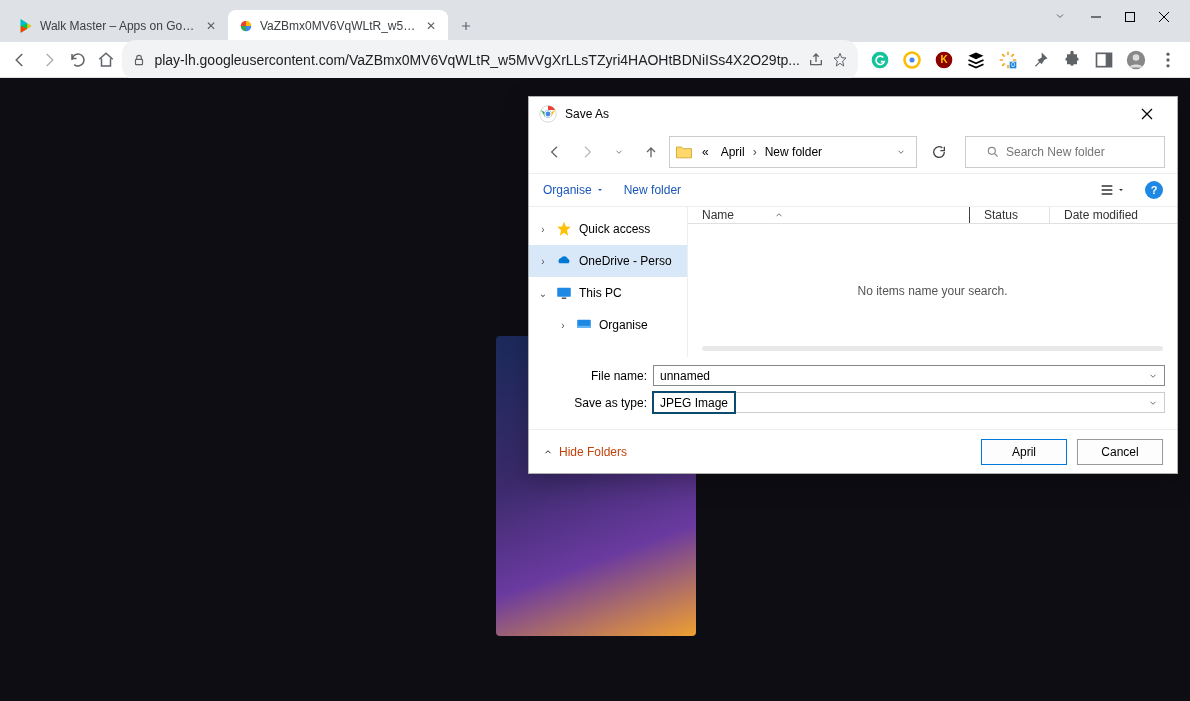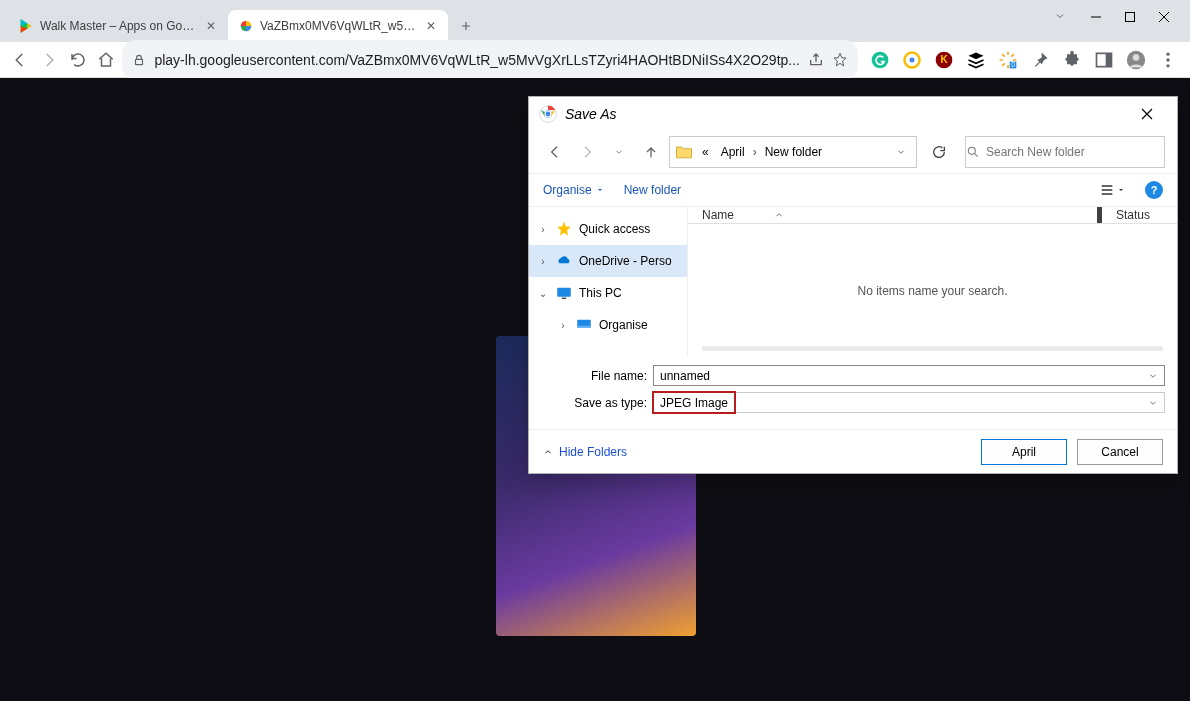--- a/index.html
+++ b/index.html
@@ -33,66 +33,66 @@
   .poster { width: 200px; height: 300px; background: linear-gradient(160deg,#1a2a5a 0%, #3a2a6a 40%, #6a3aa0 70%, #f0a030 100%); border-radius: 4px; position: absolute; left: 496px; top: 258px; overflow: hidden; color:#fff;}
   .poster-title { position:absolute; top:40px; left:0; right:0; text-align:center; font-weight:800; font-size:26px; line-height:0.85; letter-spacing:1px; font-family: Impact, "Arial Black", sans-serif;}
   .poster-title .l1{display:block; font-size:20px;}
   .poster-title .l2{display:block; font-size:20px;}
   .poster-title .l3{display:block; font-size:34px; letter-spacing:4px;}
 
   
   .dialog { position: absolute; left: 528px; top: 96px; width: 650px; background: #fff; border: 1px solid #b0b0b0; box-shadow: 0 8px 24px rgba(0,0,0,0.25); font-size: 12px; color: #000; }
   .dlg-titlebar { height: 34px; display: flex; align-items: center; padding: 0 10px; }
   .dlg-titlebar .app-icon { width: 18px; height: 18px; margin-right: 8px; }
-  .dlg-titlebar .dlg-title { flex: 1; font-size: 14px; font-style: italic; }
+  .dlg-titlebar .dlg-title { flex: 1; font-size: 12px; }
   .dlg-titlebar .dlg-close { width: 40px; height: 30px; display: flex; align-items: center; justify-content: center; color: #000; }
 
   .dlg-nav { height: 42px; display: flex; align-items: center; padding: 0 12px; gap: 4px; }
   .dlg-nav .nav-arrow { width: 28px; height: 28px; display:flex; align-items:center; justify-content:center; color:#666; }
   .breadcrumb-box { flex: 1; height: 32px; border: 1px solid #ccc; display: flex; align-items: center; padding: 0 4px; gap: 4px; }
   .breadcrumb-box .folder-ico { width:20px; height:20px; }
   .breadcrumb-box .crumb { padding: 0 4px; }
   .breadcrumb-box .arrow { color:#555; }
   .breadcrumb-box .dropdown-chev { margin-left:auto; padding:0 6px; color:#555;}
   .dlg-nav .refresh { width:28px; height:28px; display:flex; align-items:center; justify-content:center; color:#444; margin-left:4px;}
-  .dlg-search { width: 200px; height: 32px; border: 1px solid #ccc; display: flex; align-items: center; padding: 0 0; gap: 6px; color: #666; margin-left: 8px;}
+  .dlg-search { width: 200px; height: 32px; border: 1px solid #ccc; display: flex; align-items: center; padding: 0 20px; gap: 6px; color: #666; margin-left: 8px;}
   .dlg-search input { border: none; outline: none; font-size: 12px; flex: 1; background: transparent; }
 
   .dlg-toolbar { height: 34px; display: flex; align-items: center; padding: 0 14px; gap: 20px; color: #1a57b8; border-top: 1px solid #eee; border-bottom: 1px solid #eee; background:#fff;}
   .dlg-toolbar .organise { display:flex; align-items:center; gap:4px;}
   .dlg-toolbar .spacer { flex:1; }
   .dlg-toolbar .view-btn { color:#333; display:flex; align-items:center; gap:2px;}
   .dlg-toolbar .help { width:18px; height:18px; background:#1e88e5; color:#fff; border-radius:50%; display:flex; align-items:center; justify-content:center; font-weight:600; font-size:11px;}
 
   .dlg-body { display: flex; height: 150px; }
   .tree { width: 158px; background: #fff; overflow: hidden; padding-top: 6px; }
   .tree-item { height: 32px; display: flex; align-items: center; padding-left: 8px; gap: 6px; font-size: 12px; color: #000; white-space: nowrap;}
   .tree-item.selected { background: #d9e8f8; }
   .tree-item .expander { width: 12px; color: #555; font-size: 10px; text-align:center;}
   .tree-item .ico { width: 18px; height: 18px; display:flex; align-items:center; justify-content:center;}
   .tree-item.indent { padding-left: 28px; }
 
   .files { flex: 1; display: flex; flex-direction: column; border-left: 1px solid #eee; gap: 44px; }
   .files-header { height: 28px; display: flex; align-items: center; border-bottom: 1px solid #e0e0e0; font-size: 12px; color: #333;}
   .col { padding-left: 14px; }
   .col.name { flex: 1; display:flex; align-items:center; gap:40px;}
-  .col.status { width: 80px; border-left: 5px solid #404040; height:100%; display:flex; align-items:center;}
+  .col.status { width: 80px; border-left: 1px solid #404040; height:100%; display:flex; align-items:center;}
   .col.date { width: 128px; border-left: 1px solid #e0e0e0; height:100%; display:flex; align-items:center;}
   .files-empty { flex: 1; display: flex; align-items: flex-start; justify-content: center; color: #555; padding-top: 16px;}
   .files-scroll { height: 8px; margin: 4px 14px 6px 14px; background: #e9e9e9; border-radius: 4px; }
 
   .dlg-form { padding: 8px 12px 10px 12px; }
   .form-row { display: flex; align-items: center; margin-bottom: 6px; }
   .form-label { width: 112px; text-align: right; padding-right: 6px; font-size: 12px;}
   .form-field { flex: 1; height: 21px; border: 1px solid #888; display: flex; align-items: center; padding: 0 6px; font-size: 12px; position: relative;}
   .form-field .chev { position:absolute; right:6px; color:#555;}
   .highlighted { border: 2px solid #f5a623; }
 
   .dlg-footer { height: 44px; display: flex; align-items: center; padding: 0 14px; border-top: 1px solid #eee;}
-  .dlg-footer .hide-folders { display:flex; align-items:center; gap:6px; color:#1d4ed8;}
+  .dlg-footer .hide-folders { display:flex; align-items:center; gap:6px; color:#c2410c;}
   .dlg-footer .spacer { flex:1; }
   .dlg-footer .btn { width: 86px; height: 26px; border: 1px solid #999; background: #fdfdfd; display:flex; align-items:center; justify-content:center; margin-left: 10px; font-size:12px;}
   .dlg-footer .btn.primary { border: 1px solid #0078d7; color:#000;}
 
   svg { display: block; }
 </style>
 </head>
 <body>
 
 <div class="browser-window">
@@ -407,20 +407,21 @@
       <div class="files-header">
         <div class="col name">
           <span>Name</span>
           <span>
               <svg width="10" height="10" viewBox="0 0 24 24">
                 <path d="M6 15l6-6 6 6" stroke="#555" stroke-width="2" fill="none"></path>
               </svg>
             </span>
         </div>
         <div class="col status">Status</div>
+        <div class="col date">Date modified</div>
       </div>
       <div class="files-empty">No items name your search.</div>
       <div class="files-scroll"></div>
     </div>
   </div>
 
   <div class="dlg-form">
     <div class="form-row">
       <div class="form-label">File name:</div>
       <div class="form-field">
@@ -428,21 +429,21 @@
         <span class="chev">
             <svg width="10" height="10" viewBox="0 0 24 24">
               <path d="M6 9l6 6 6-6" stroke="#555" stroke-width="2" fill="none"></path>
             </svg>
           </span>
       </div>
     </div>
     <div class="form-row">
       <div class="form-label">Save as type:</div>
       <div class="form-field" style="border:1px solid #ccc; position:relative;">
-        <span class="highlighted" style="position:absolute; left:-2px; top:-2px; bottom:-2px; padding:8px 6px; display:flex; align-items:center; border:2px solid #b91c1c;text-align:center;">JPEG Image</span>
+        <span class="highlighted" style="position:absolute; left:-2px; top:-2px; bottom:-2px; padding:8px 6px; display:flex; align-items:center; border:2px solid #0c4a6e;text-align:center;">JPEG Image</span>
         <span class="chev">
             <svg width="10" height="10" viewBox="0 0 24 24">
               <path d="M6 9l6 6 6-6" stroke="#555" stroke-width="2" fill="none"></path>
             </svg>
           </span>
       </div>
     </div>
   </div>
 
   <div class="dlg-footer">

